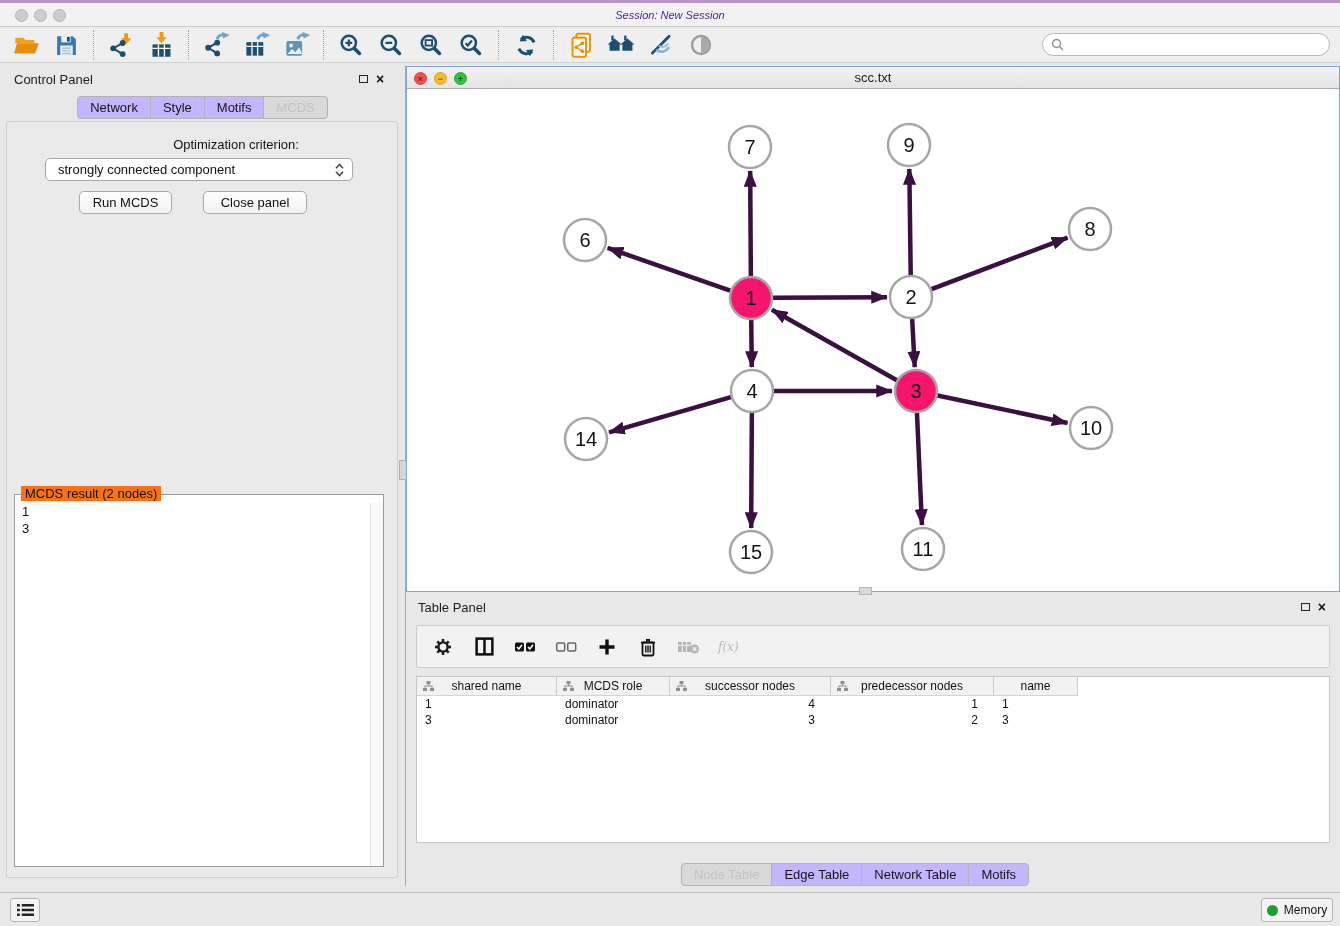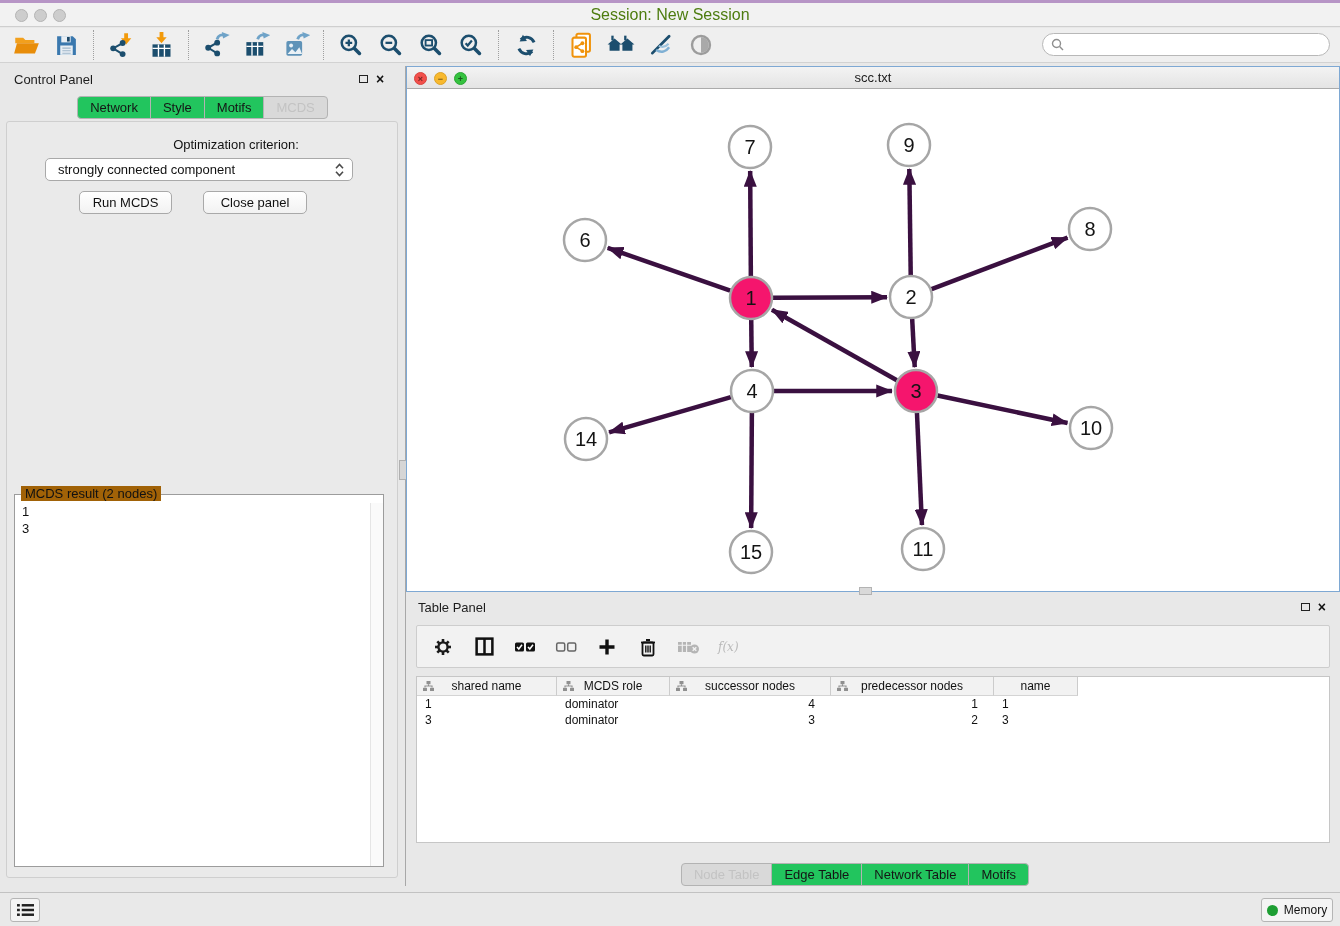--- a/index.html
+++ b/index.html
@@ -2,47 +2,47 @@
 <html><head>
 <meta charset="utf-8">
 <style>
   * { margin:0; padding:0; box-sizing:border-box; }
   html,body { width:1340px; height:926px; font-family:"Liberation Sans", sans-serif; background:#e8e8e8; overflow:hidden; position:relative; }
   .abs { position:absolute; }
 
   
   .top-strip { left:0; top:0; width:1340px; height:3px; background:#b795c6; }
   .titlebar { left:0; top:3px; width:1340px; height:24px; background:#f2f2f2; border-bottom:1px solid #cfcfcf; }
-  .titlebar .title { width:100%; text-align:center; line-height:24px; font-size:16px; color:#4d7c0f; }
+  .titlebar .title { width:100%; text-align:center; line-height:24px; font-size:11px; color:#4c1d95;font-style:italic; }
   .tl { position:absolute; top:6px; width:13px; height:13px; border-radius:50%; background:#cdcdcd; border:1px solid #b4b4b4; }
 
   
   .toolbar { left:0; top:28px; width:1340px; height:35px; background:#efefef; border-bottom:1px solid #d2d2d2; display:flex; align-items:center; padding-left:6px; }
   .tbtn { width:40px; height:32px; display:flex; align-items:center; justify-content:center; }
   .tsep { width:0; height:30px; border-left:1px dotted #9f9f9f; margin:0 7px; }
   .search-box { position:absolute; right:10px; top:5px; width:288px; height:23px; background:#fff; border:1px solid #b8b8b8; border-radius:12px; display:flex; align-items:center; padding-left:8px; gap:5px; }
   .search-box input { border:none; outline:none; flex:1; font-size:12px; background:transparent; height:100%; font-family:"Liberation Sans",sans-serif; }
 
   
   .cp-title { left:14px; top:72px; font-size:13px; color:#1d1d1d; }
   .panel-btns { display:flex; gap:8px; align-items:center; }
   .float-box { width:9px; height:8px; border:1.5px solid #222; display:inline-block; }
   .x-glyph { font-size:14px; font-weight:bold; color:#111; line-height:10px; }
   .cp-tabs { left:0; top:96px; width:405px; display:flex; justify-content:center; }
-  .tab { border:1px solid #b3b3b3; background:#22c55e; color:#151515; font-size:13px; padding:3px 12px; margin-left:-1px; cursor:default; }
+  .tab { border:1px solid #b3b3b3; background:#c4b5fd; color:#151515; font-size:13px; padding:3px 12px; margin-left:-1px; cursor:default; }
   .tab:first-child { border-radius:4px 0 0 4px; margin-left:0; }
   .tab:last-child { border-radius:0 4px 4px 0; }
   .tab.active { background:#d9d9d9; color:#c3c3c3; }
   .cp-body { left:6px; top:121px; width:392px; height:757px; background:#eaeaea; border:1px solid #cfcfcf; border-radius:3px; }
   .opt-label { left:0; top:137px; width:472px; text-align:center; font-size:13px; color:#111; }
   .criterion { left:45px; top:158px; width:308px; height:23px; background:#fff; border:1px solid #a9a9a9; border-radius:5px; display:flex; align-items:center; padding:0 8px 0 12px; font-size:13px; color:#111; }
   .criterion .spacer { flex:1; }
   .btn { position:absolute; height:23px; background:linear-gradient(#ffffff,#f2f2f2); border:1px solid #a9a9a9; border-radius:5px; font-size:13px; color:#111; display:flex; align-items:center; justify-content:center; }
   .mcds-field { left:14px; top:494px; width:370px; height:373px; border:1px solid #9c9c9c; background:#fff; }
-  .mcds-legend { position:absolute; left:6px; top:-9px; background:#a16207; padding:0 4px; font-size:13px; color:#111; }
+  .mcds-legend { position:absolute; left:6px; top:-9px; background:#f97316; padding:0 4px; font-size:13px; color:#111; }
   .result-box { position:absolute; left:0; top:8px; right:0; bottom:0; background:#fff; overflow:hidden; }
   .result-line { font-size:13px; line-height:17px; padding-left:7px; color:#111; }
   .scroll-track { position:absolute; right:0; top:0; bottom:0; width:13px; background:#fafafa; border-left:1px solid #e5e5e5; }
   .v-divider { left:405px; top:66px; width:1px; height:820px; background:#a8a8a8; }
   .v-handle { left:399px; top:460px; width:9px; height:20px; background:#d6d6d6; border:1px solid #b0b0b0; }
 
   
   .net-window { left:406px; top:66px; width:934px; height:526px; border:1px solid #7ea8d3; background:#fff; }
   .net-titlebar { position:absolute; left:0; top:0; right:0; height:22px; background:linear-gradient(#f3f3f3,#e4e4e4); border-bottom:1px solid #ababab; }
   .net-titlebar .title { width:100%; text-align:center; line-height:22px; font-size:13px; color:#1a1a1a; }

